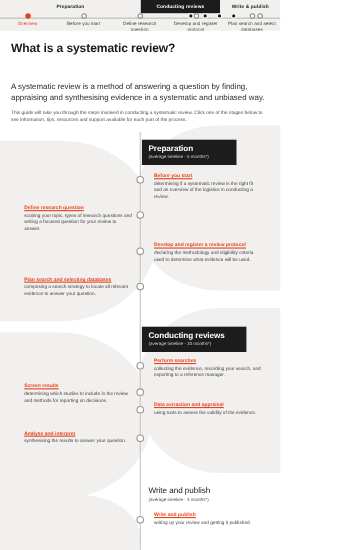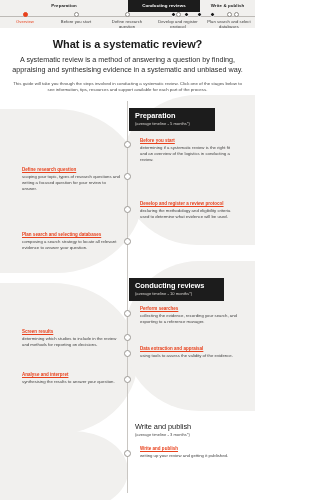--- a/index.html
+++ b/index.html
@@ -86,31 +86,30 @@
     letter-spacing: .05px;
   }
   .step .slabel.active { color: #e8411c; }
 
   .step.mini { width: 14px; margin-left: -7px; }
 
   
   .header {
     padding: 9px 10px 0 10px;
     background: #ffffff;
-    text-align: center;
   }
   .page-title {
     font-size: 11px;
     line-height: 14px;
     font-weight: bold;
     color: #1a1a1a;
     letter-spacing: -.1px;
   }
   .page-sub {
-    margin-top: 4px;
+    margin-top: 23px;
     font-size: 7.2px;
     line-height: 9.6px;
     color: #2b2b2b;
   }
   .page-intro {
     margin-top: 7px;
     font-size: 4.4px;
     line-height: 6.2px;
     color: #4a4a4a;
     max-width: 236px;

